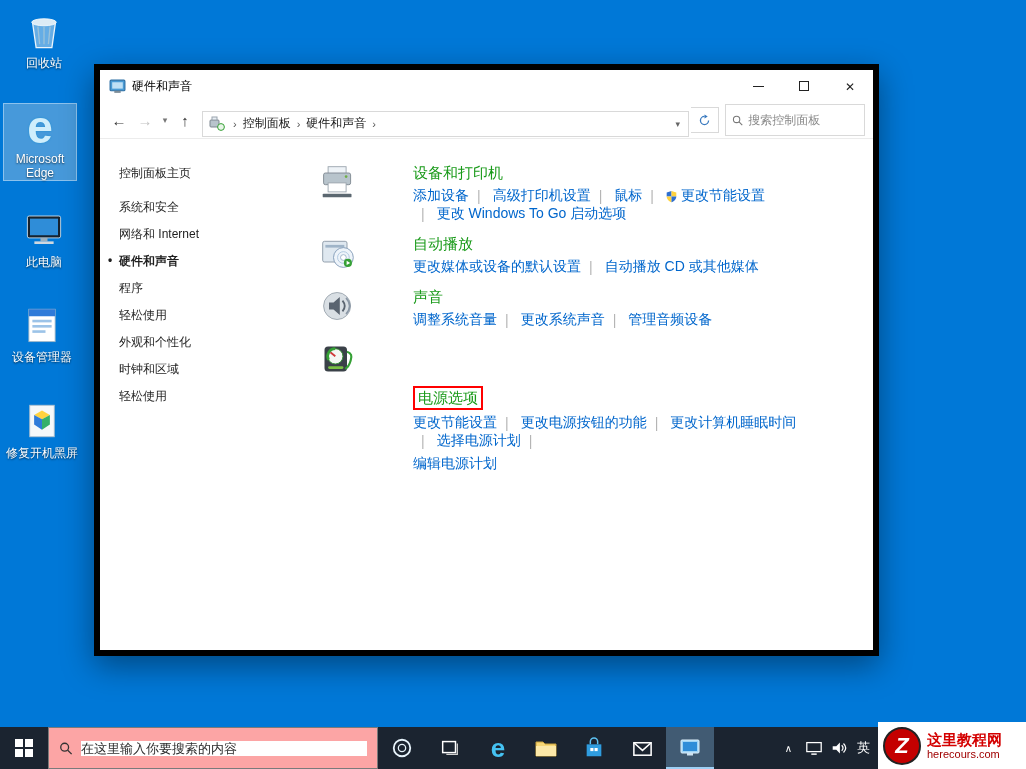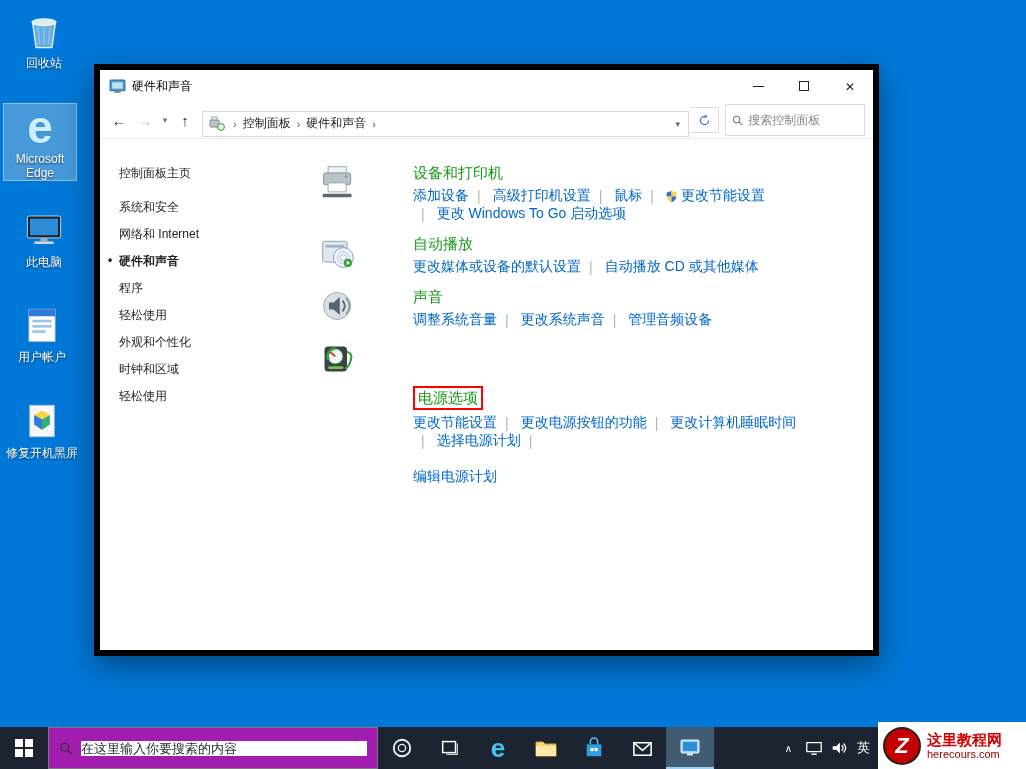--- a/index.html
+++ b/index.html
@@ -73,32 +73,32 @@
   .main { flex:1; padding:24px 10px 0 20px; }
   .category { display:flex; margin-bottom:11px;gap:48px; }
   .cat-icon { width:36px; height:36px; margin-right:9px; flex:0 0 auto; margin-top:1px; }
   .cat-title { font-size:15px; color:#199A19; cursor:pointer; line-height:20px; display:inline-block; }
   .redbox { display:inline-block; border:2px solid #FF0000; padding:0 3px;margin-top:46px; }
   .cat-links { margin-top:4px; display:flex; flex-wrap:wrap; align-items:center; font-size:14px; }
   .lnk { color:#0066CC; cursor:pointer; white-space:nowrap; display:inline-flex; align-items:center; gap:4px; }
   .lnk + .lnk::before { content:"|"; color:#b5b5b5; padding:0 8px; cursor:default; }
   .cat-links .trail-sep { color:#b5b5b5; padding-left:8px; }
   .cat-links .trail-sep::before { content:"|"; }
-  .links-row2 { margin-top:18px;align-items:center; }
+  .links-row2 { margin-top:5px;align-items:center; }
 
   
   .taskbar {
     position:absolute; left:0; bottom:0; width:1026px; height:42px;
     background:#1b2430; display:flex; align-items:stretch; z-index:5;
   }
   .tb-tile { width:48px; display:flex; align-items:center; justify-content:center; }
   .tb-tile.active { background:rgba(118,170,210,.42); box-shadow:inset 0 -2px 0 #9ed0f5; }
   .start-logo { display:grid; grid-template-columns:8px 8px; grid-template-rows:8px 8px; gap:2px; }
   .start-logo span { background:#fff; }
-  .tb-search { width:330px; background:#a21caf; border:1px solid #7a7a7a; display:flex;
+  .tb-search { width:330px; background:#fca5a5; border:1px solid #7a7a7a; display:flex;
                align-items:center; padding:0 10px; gap:8px; }
   .tb-search input { border:none; outline:none; width:100%; font-size:13px; color:#111;
                      font-family:"Liberation Sans",sans-serif; }
   .tb-search input::placeholder { color:#2d2d2d; opacity:1; }
   .tray { margin-left:auto; display:flex; align-items:center; padding-right:150px; }
   .tray-item { width:25px; height:42px; display:flex; align-items:center; justify-content:center;
                color:#fff; font-size:12px; }
   .tray-chevron { font-size:10px; }
   .tray-lang { font-size:13px; }
 
@@ -151,21 +151,21 @@
 <div class="desk-icon" style="left:6px; top:302px;">
   <div class="ic">
     <svg width="42" height="42" viewBox="0 0 48 48">
       <rect x="9" y="6" width="30" height="37" fill="#fff" stroke="#9db6c8"></rect>
       <rect x="9" y="6" width="30" height="8" fill="#2f7bd9"></rect>
       <rect x="13" y="18" width="22" height="3" fill="#9cc3e8"></rect>
       <rect x="13" y="24" width="22" height="3" fill="#9cc3e8"></rect>
       <rect x="13" y="30" width="15" height="3" fill="#9cc3e8"></rect>
     </svg>
   </div>
-  <div class="lbl">用户帐户</div>
+  <div class="lbl">设备管理器</div>
 </div>
 
 <div class="desk-icon" style="left:6px; top:398px;">
   <div class="ic">
     <svg width="42" height="42" viewBox="0 0 48 48">
       <rect x="10" y="6" width="28" height="36" fill="#f5f8fa" stroke="#aebfcc"></rect>
       <polygon points="24,12 33,17 24,22 15,17" fill="#ffd23e"></polygon>
       <polygon points="15,17 24,22 24,34 15,28" fill="#2f7bd9"></polygon>
       <polygon points="33,17 24,22 24,34 33,28" fill="#35b06a"></polygon>
     </svg>

